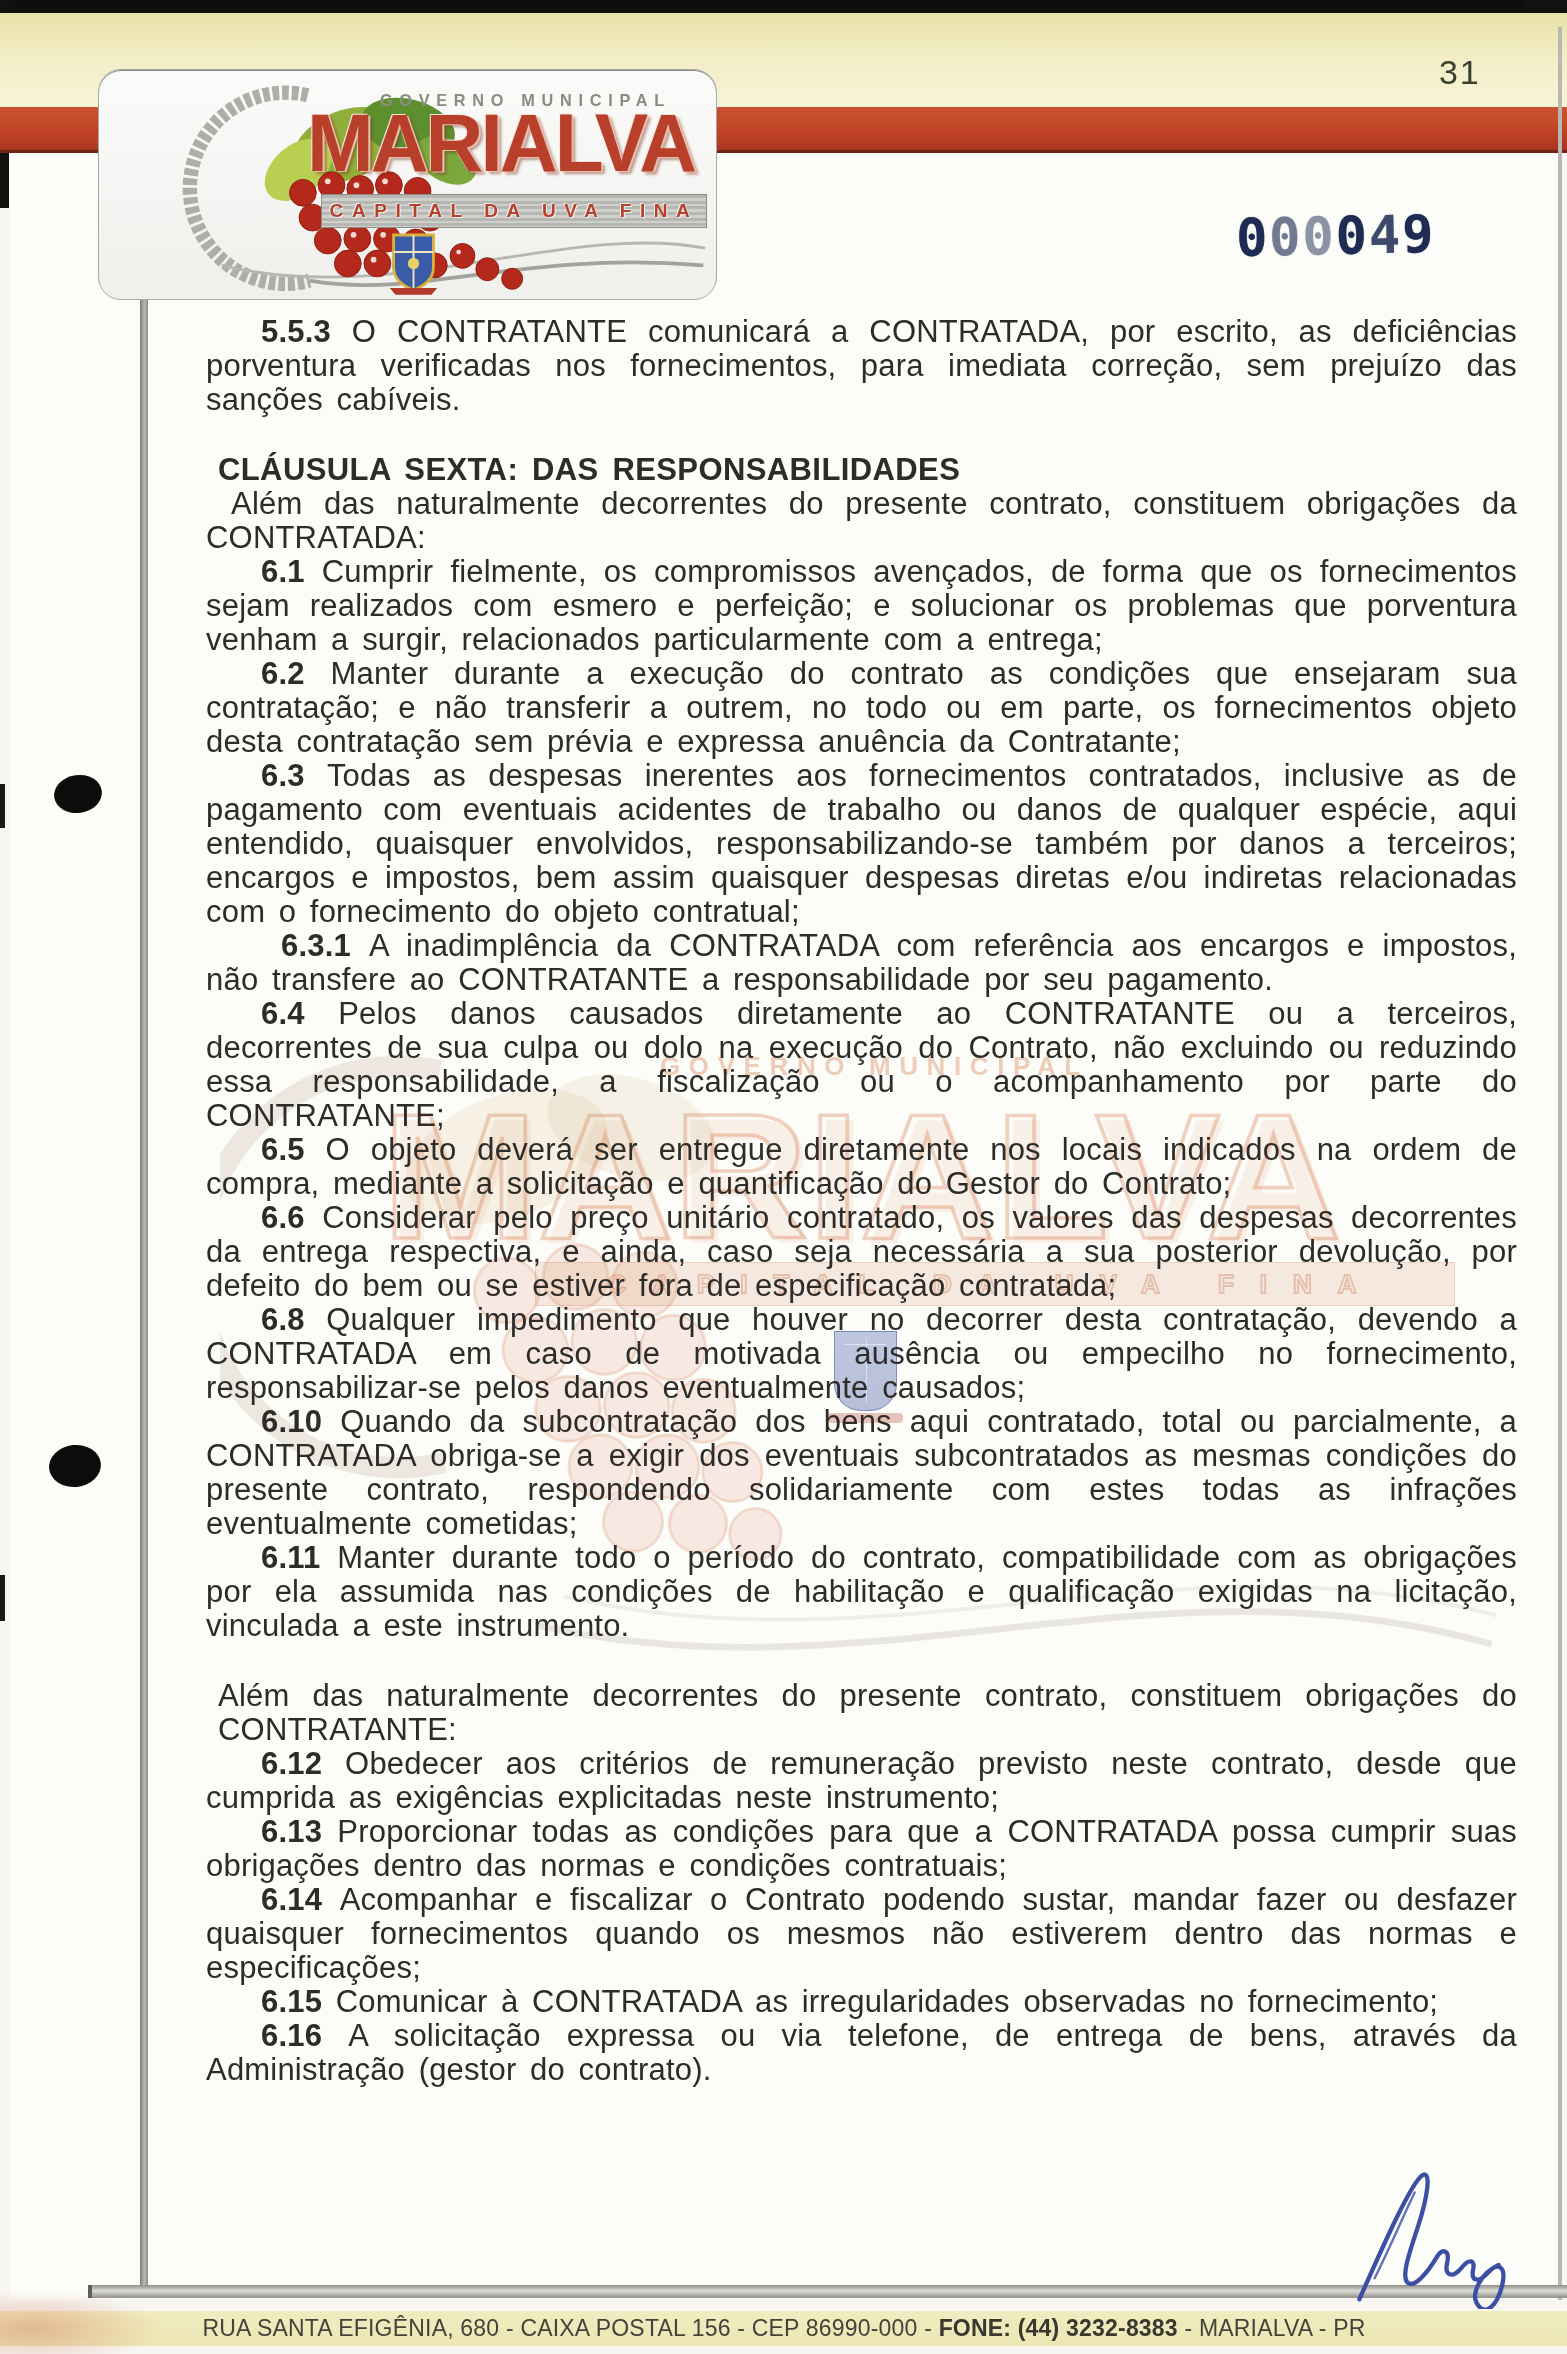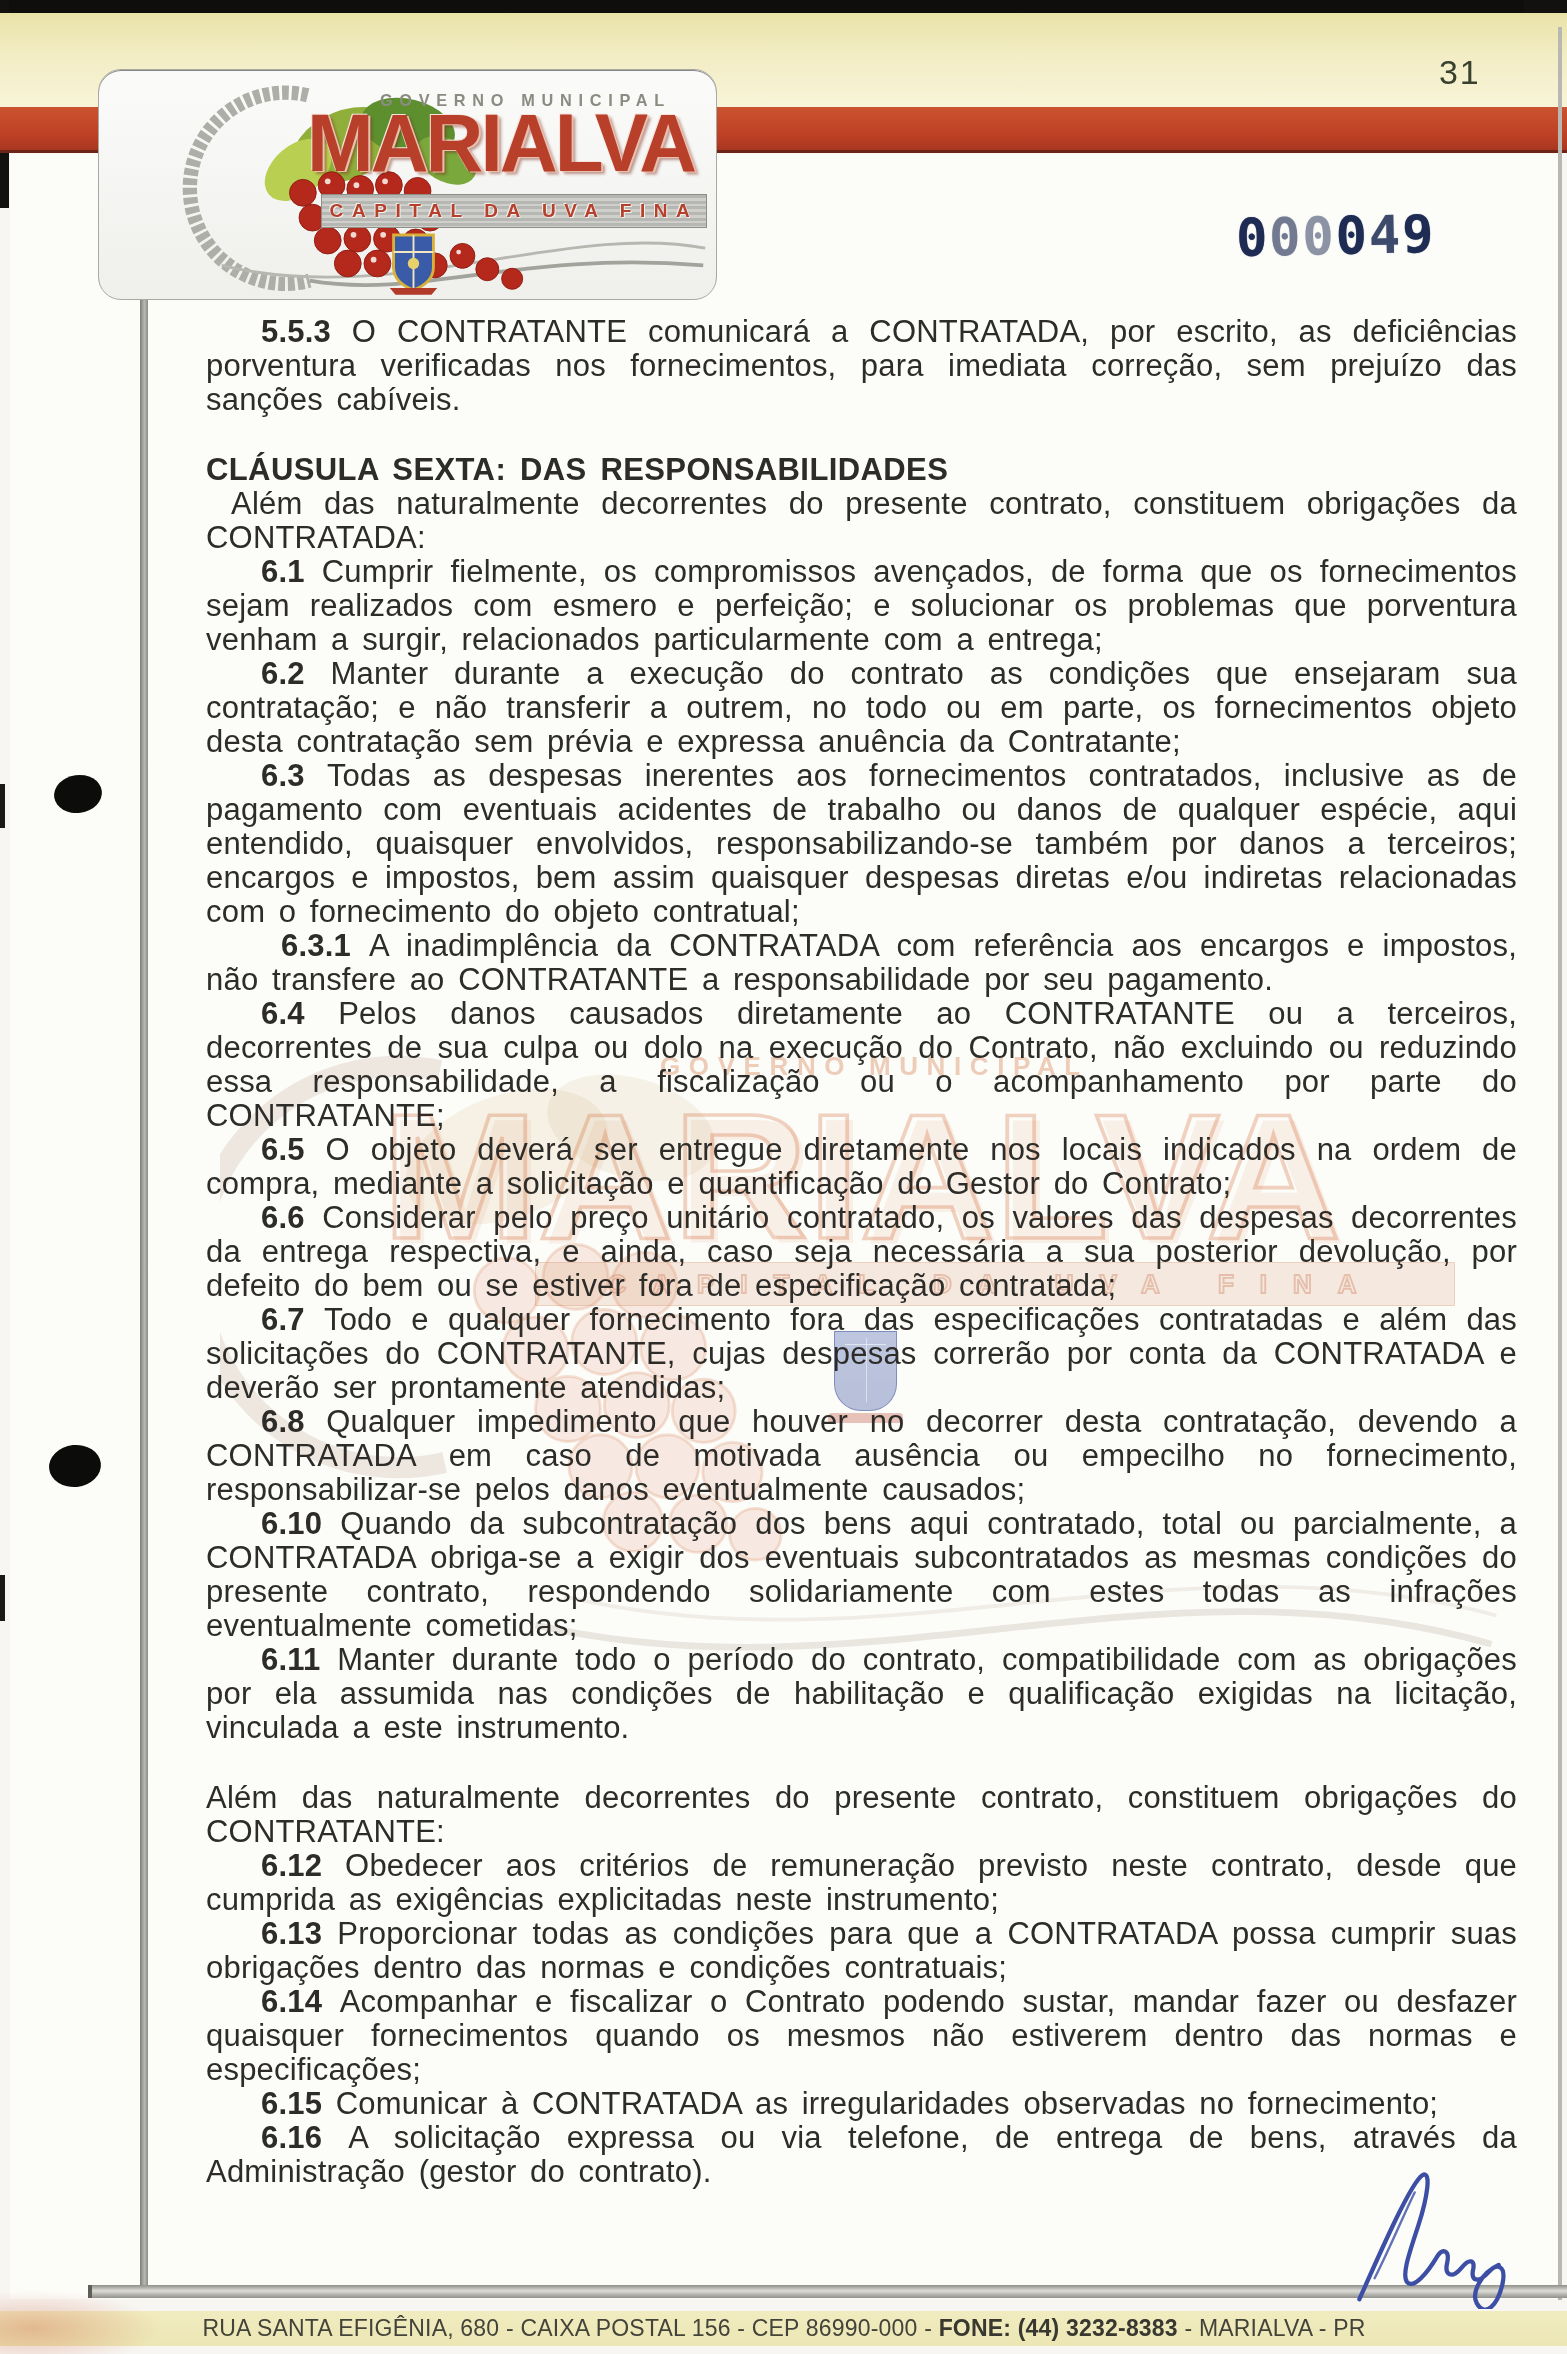--- a/index.html
+++ b/index.html
@@ -79,21 +79,21 @@
   
   .doc-text{position:absolute;left:206px;top:315px;width:1311px;z-index:2;
     font-size:31px;line-height:34px;color:#2d2c28;text-align:justify;
     word-spacing:4.8px;letter-spacing:0.2px;}
   .doc-text p{margin:0;}
   .doc-text p.clause{text-indent:55px;}
   .doc-text p.subclause{text-indent:75px;}
   .doc-text p.intro{text-indent:25px;}
   .doc-text p.intro-flush{text-indent:0;}
   .doc-text p.heading{font-weight:bold;text-indent:0;letter-spacing:0.4px;}
-  .doc-text p.gap-before{margin-top:36px;}
+  .doc-text p.gap-before{margin-top:36px;margin-left:12px;}
   .doc-text b{letter-spacing:0.2px;}
   
   .signature{position:absolute;left:1346px;top:2156px;z-index:3;}
   
   .footer-band{position:absolute;left:0;top:2311px;width:1568px;height:35px;
     background:linear-gradient(180deg,#f1ecc0,#ece6b4);display:flex;align-items:center;justify-content:center;}
   .footer-blotch{position:absolute;left:0;top:2290px;width:163px;height:64px;
     background:radial-gradient(ellipse at 20% 60%,rgba(204,94,64,.35),rgba(204,94,64,0) 70%);}
   .footer-text{font-size:23px;color:#44433a;letter-spacing:0.2px;white-space:nowrap;}
   .footer-text b{color:#393830;}
@@ -221,21 +221,20 @@
     <p class="clause"><b>5.5.3 </b><span>O CONTRATANTE comunicará a CONTRATADA, por escrito, as deficiências porventura verificadas nos fornecimentos, para imediata correção, sem prejuízo das sanções cabíveis.</span></p>
     <p class="heading gap-before"><span>CLÁUSULA SEXTA: DAS RESPONSABILIDADES</span></p>
     <p class="intro"><span>Além das naturalmente decorrentes do presente contrato, constituem obrigações da CONTRATADA:</span></p>
     <p class="clause"><b>6.1 </b><span>Cumprir fielmente, os compromissos avençados, de forma que os fornecimentos sejam realizados com esmero e perfeição; e solucionar os problemas que porventura venham a surgir, relacionados particularmente com a entrega;</span></p>
     <p class="clause"><b>6.2 </b><span>Manter durante a execução do contrato as condições que ensejaram sua contratação; e não transferir a outrem, no todo ou em parte, os fornecimentos objeto desta contratação sem prévia e expressa anuência da Contratante;</span></p>
     <p class="clause"><b>6.3 </b><span>Todas as despesas inerentes aos fornecimentos contratados, inclusive as de pagamento com eventuais acidentes de trabalho ou danos de qualquer espécie, aqui entendido, quaisquer envolvidos, responsabilizando-se também por danos a terceiros; encargos e impostos, bem assim quaisquer despesas diretas e/ou indiretas relacionadas com o fornecimento do objeto contratual;</span></p>
     <p class="subclause"><b>6.3.1 </b><span>A inadimplência da CONTRATADA com referência aos encargos e impostos, não transfere ao CONTRATANTE a responsabilidade por seu pagamento.</span></p>
     <p class="clause"><b>6.4 </b><span>Pelos danos causados diretamente ao CONTRATANTE ou a terceiros, decorrentes de sua culpa ou dolo na execução do Contrato, não excluindo ou reduzindo essa responsabilidade, a fiscalização ou o acompanhamento por parte do CONTRATANTE;</span></p>
     <p class="clause"><b>6.5 </b><span>O objeto deverá ser entregue diretamente nos locais indicados na ordem de compra, mediante a solicitação e quantificação do Gestor do Contrato;</span></p>
     <p class="clause"><b>6.6 </b><span>Considerar pelo preço unitário contratado, os valores das despesas decorrentes da entrega respectiva, e ainda, caso seja necessária a sua posterior devolução, por defeito do bem ou se estiver fora de especificação contratada;</span></p>
-    <p class="clause"><b>6.7 </b><span>Todo e qualquer fornecimento fora das especificações contratadas e além das solicitações do CONTRATANTE, cujas despesas correrão por conta da CONTRATADA e deverão ser prontamente atendidas;</span></p>
     <p class="clause"><b>6.8 </b><span>Qualquer impedimento que houver no decorrer desta contratação, devendo a CONTRATADA em caso de motivada ausência ou empecilho no fornecimento, responsabilizar-se pelos danos eventualmente causados;</span></p>
     <p class="clause"><b>6.10 </b><span>Quando da subcontratação dos bens aqui contratado, total ou parcialmente, a CONTRATADA obriga-se a exigir dos eventuais subcontratados as mesmas condições do presente contrato, respondendo solidariamente com estes todas as infrações eventualmente cometidas;</span></p>
     <p class="clause"><b>6.11 </b><span>Manter durante todo o período do contrato, compatibilidade com as obrigações por ela assumida nas condições de habilitação e qualificação exigidas na licitação, vinculada a este instrumento.</span></p>
     <p class="intro-flush gap-before"><span>Além das naturalmente decorrentes do presente contrato, constituem obrigações do CONTRATANTE:</span></p>
     <p class="clause"><b>6.12 </b><span>Obedecer aos critérios de remuneração previsto neste contrato, desde que cumprida as exigências explicitadas neste instrumento;</span></p>
     <p class="clause"><b>6.13 </b><span>Proporcionar todas as condições para que a CONTRATADA possa cumprir suas obrigações dentro das normas e condições contratuais;</span></p>
     <p class="clause"><b>6.14 </b><span>Acompanhar e fiscalizar o Contrato podendo sustar, mandar fazer ou desfazer quaisquer fornecimentos quando os mesmos não estiverem dentro das normas e especificações;</span></p>
     <p class="clause"><b>6.15 </b><span>Comunicar à CONTRATADA as irregularidades observadas no fornecimento;</span></p>
     <p class="clause"><b>6.16 </b><span>A solicitação expressa ou via telefone, de entrega de bens, através da Administração (gestor do contrato).</span></p>
   </div>

